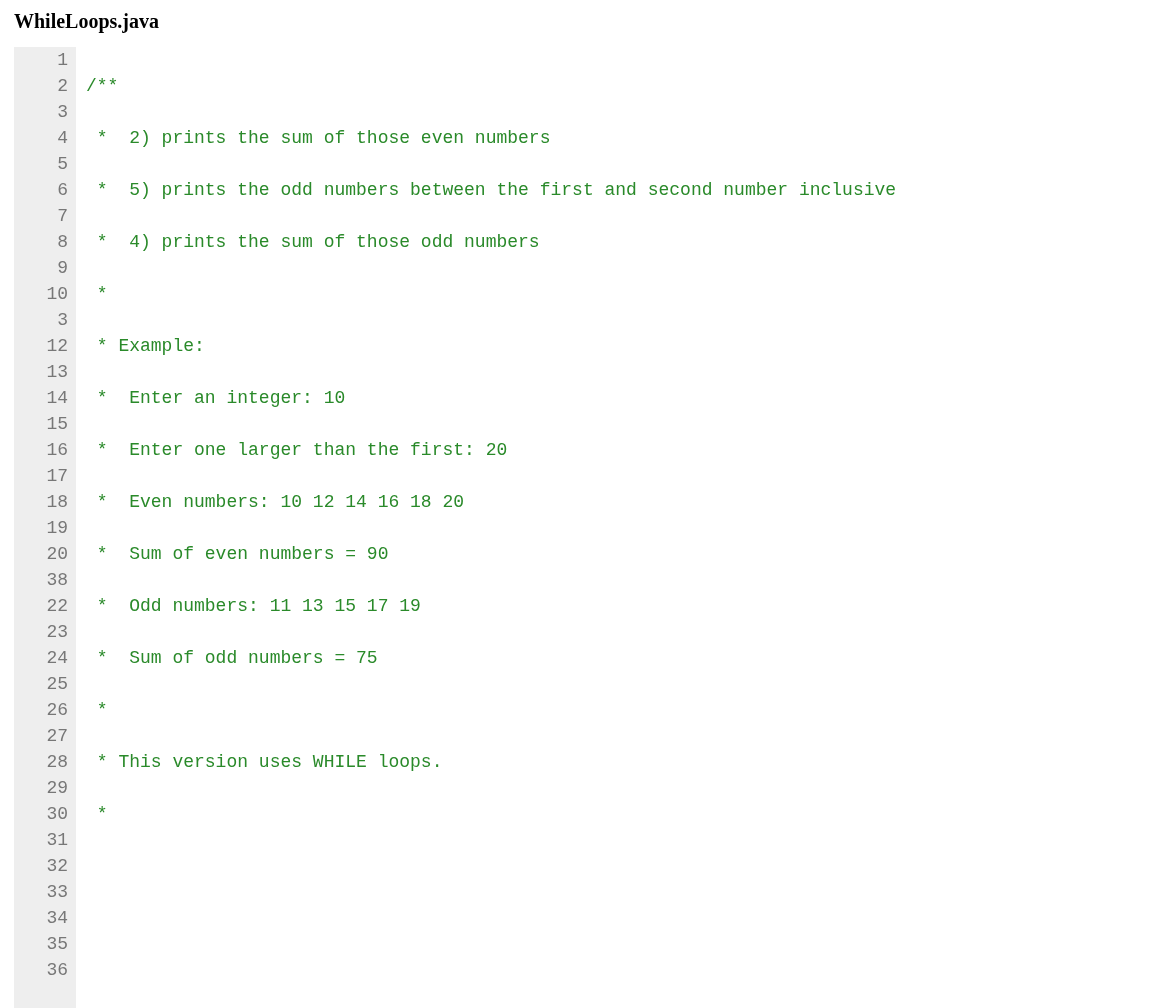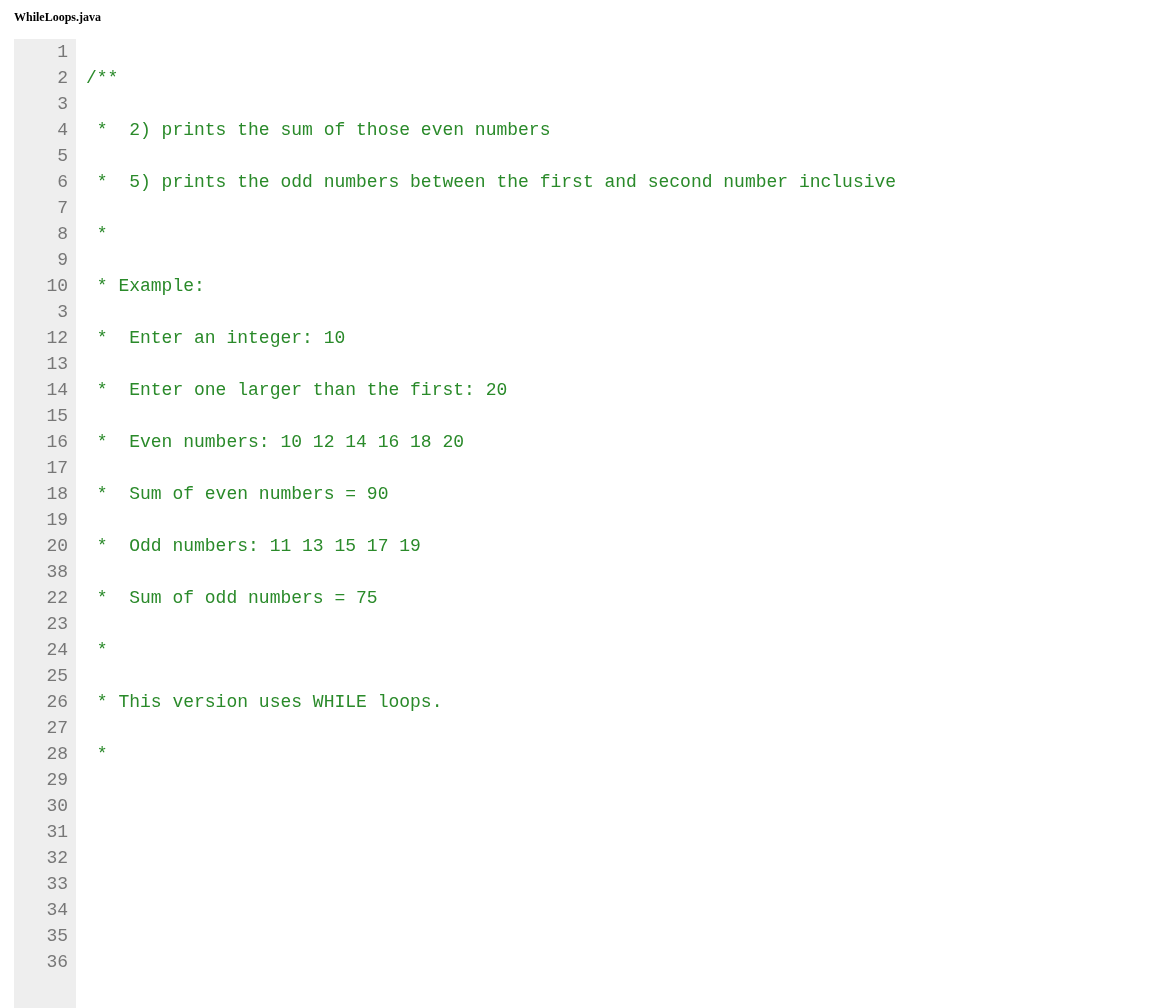--- a/index.html
+++ b/index.html
@@ -4,21 +4,21 @@
 <style>
   * { margin: 0; padding: 0; box-sizing: border-box; }
   body {
     font-family: Georgia, 'Times New Roman', serif;
     background: #ffffff;
     width: 1162px;
     padding: 10px 14px;
   }
   .file-title {
     font-weight: bold;
-    font-size: 12px;
+    font-size: 20px;
     color: #000;
     margin-bottom: 14px;
   }
   .code-block {
     font-family: Consolas, 'Courier New', monospace;
     font-size: 18px;
     line-height: 26px;
     display: flex;
     width: 1110px;
   }
@@ -83,20 +83,21 @@
       <div>32</div>
       <div>33</div>
       <div>34</div>
       <div>35</div>
       <div>36</div>
     </div>
   <div class="code">
 <div><span class="c-comment">/**</span></div>
 <div><span class="c-comment"> *  2) prints the sum of those even numbers</span></div>
 <div><span class="c-comment"> *  5) prints the odd numbers between the first and second number inclusive</span></div>
+<div><span class="c-comment"> *  4) prints the sum of those odd numbers</span></div>
 <div><span class="c-comment"> * </span></div>
 <div><span class="c-comment"> * Example:</span></div>
 <div><span class="c-comment"> *  Enter an integer: 10</span></div>
 <div><span class="c-comment"> *  Enter one larger than the first: 20</span></div>
 <div><span class="c-comment"> *  Even numbers: 10 12 14 16 18 20</span></div>
 <div><span class="c-comment"> *  Sum of even numbers = 90</span></div>
 <div><span class="c-comment"> *  Odd numbers: 11 13 15 17 19</span></div>
 <div><span class="c-comment"> *  Sum of odd numbers = 75</span></div>
 <div><span class="c-comment"> * </span></div>
 <div><span class="c-comment"> * This version uses WHILE loops.</span></div>

